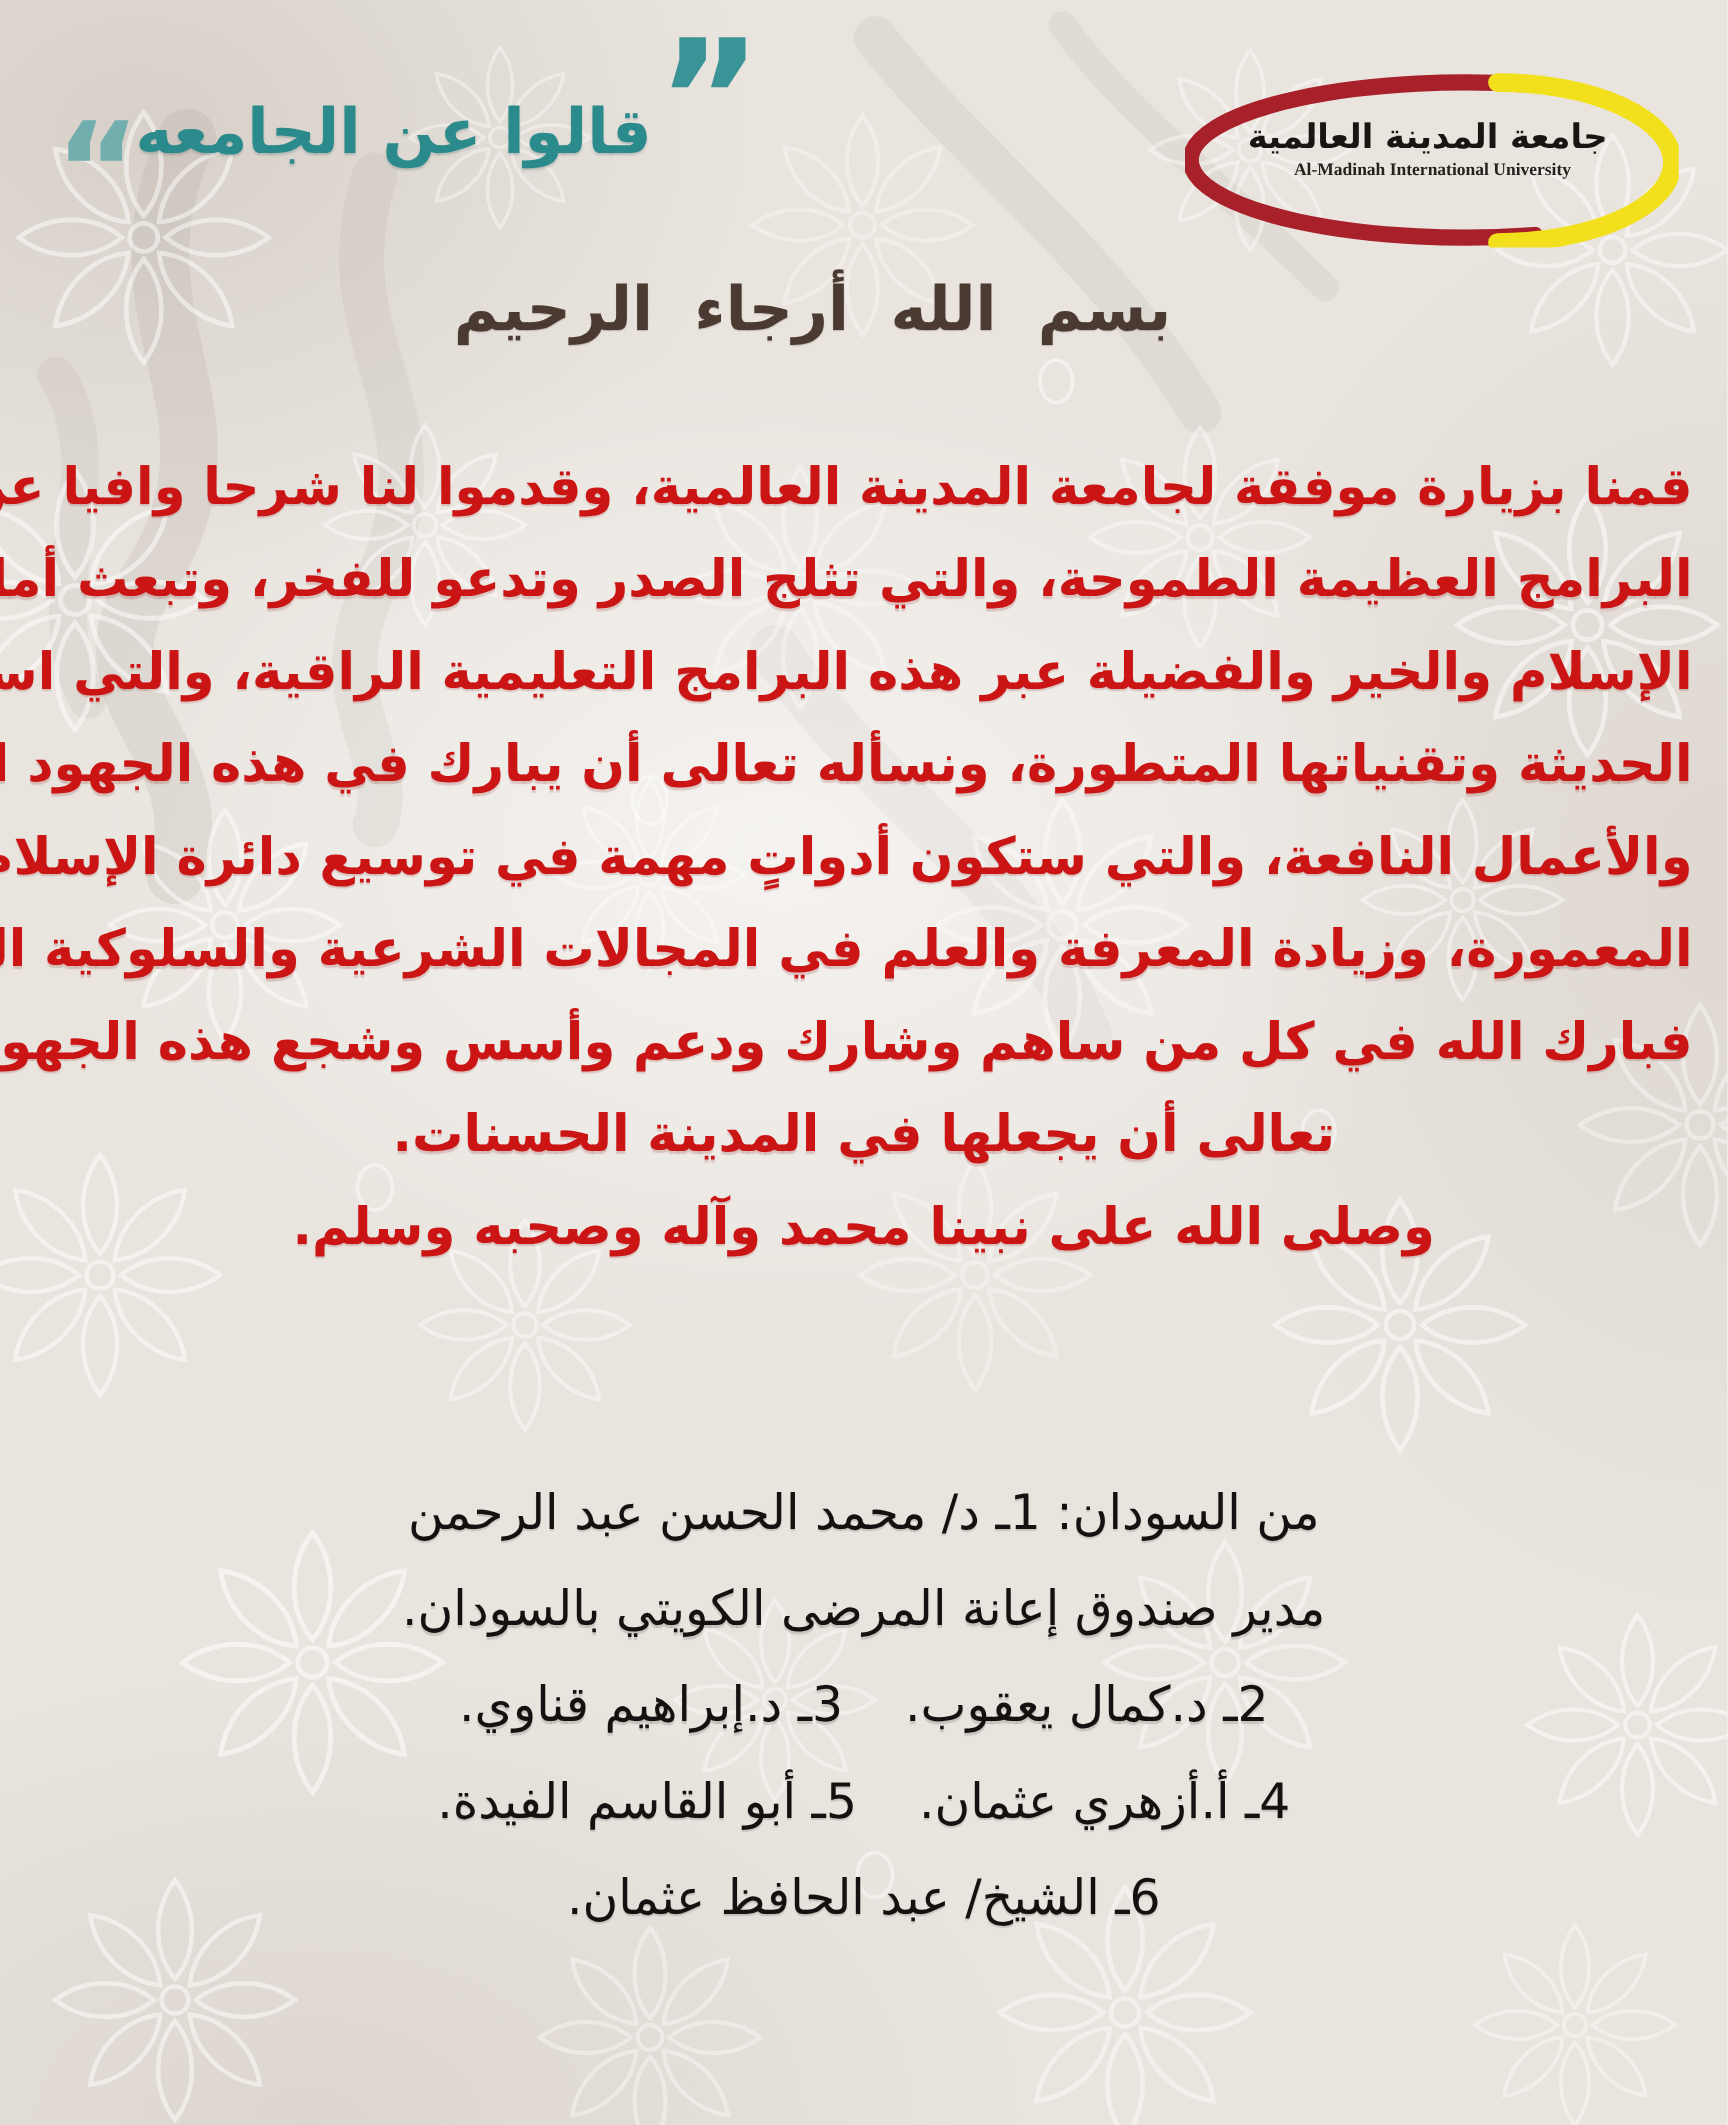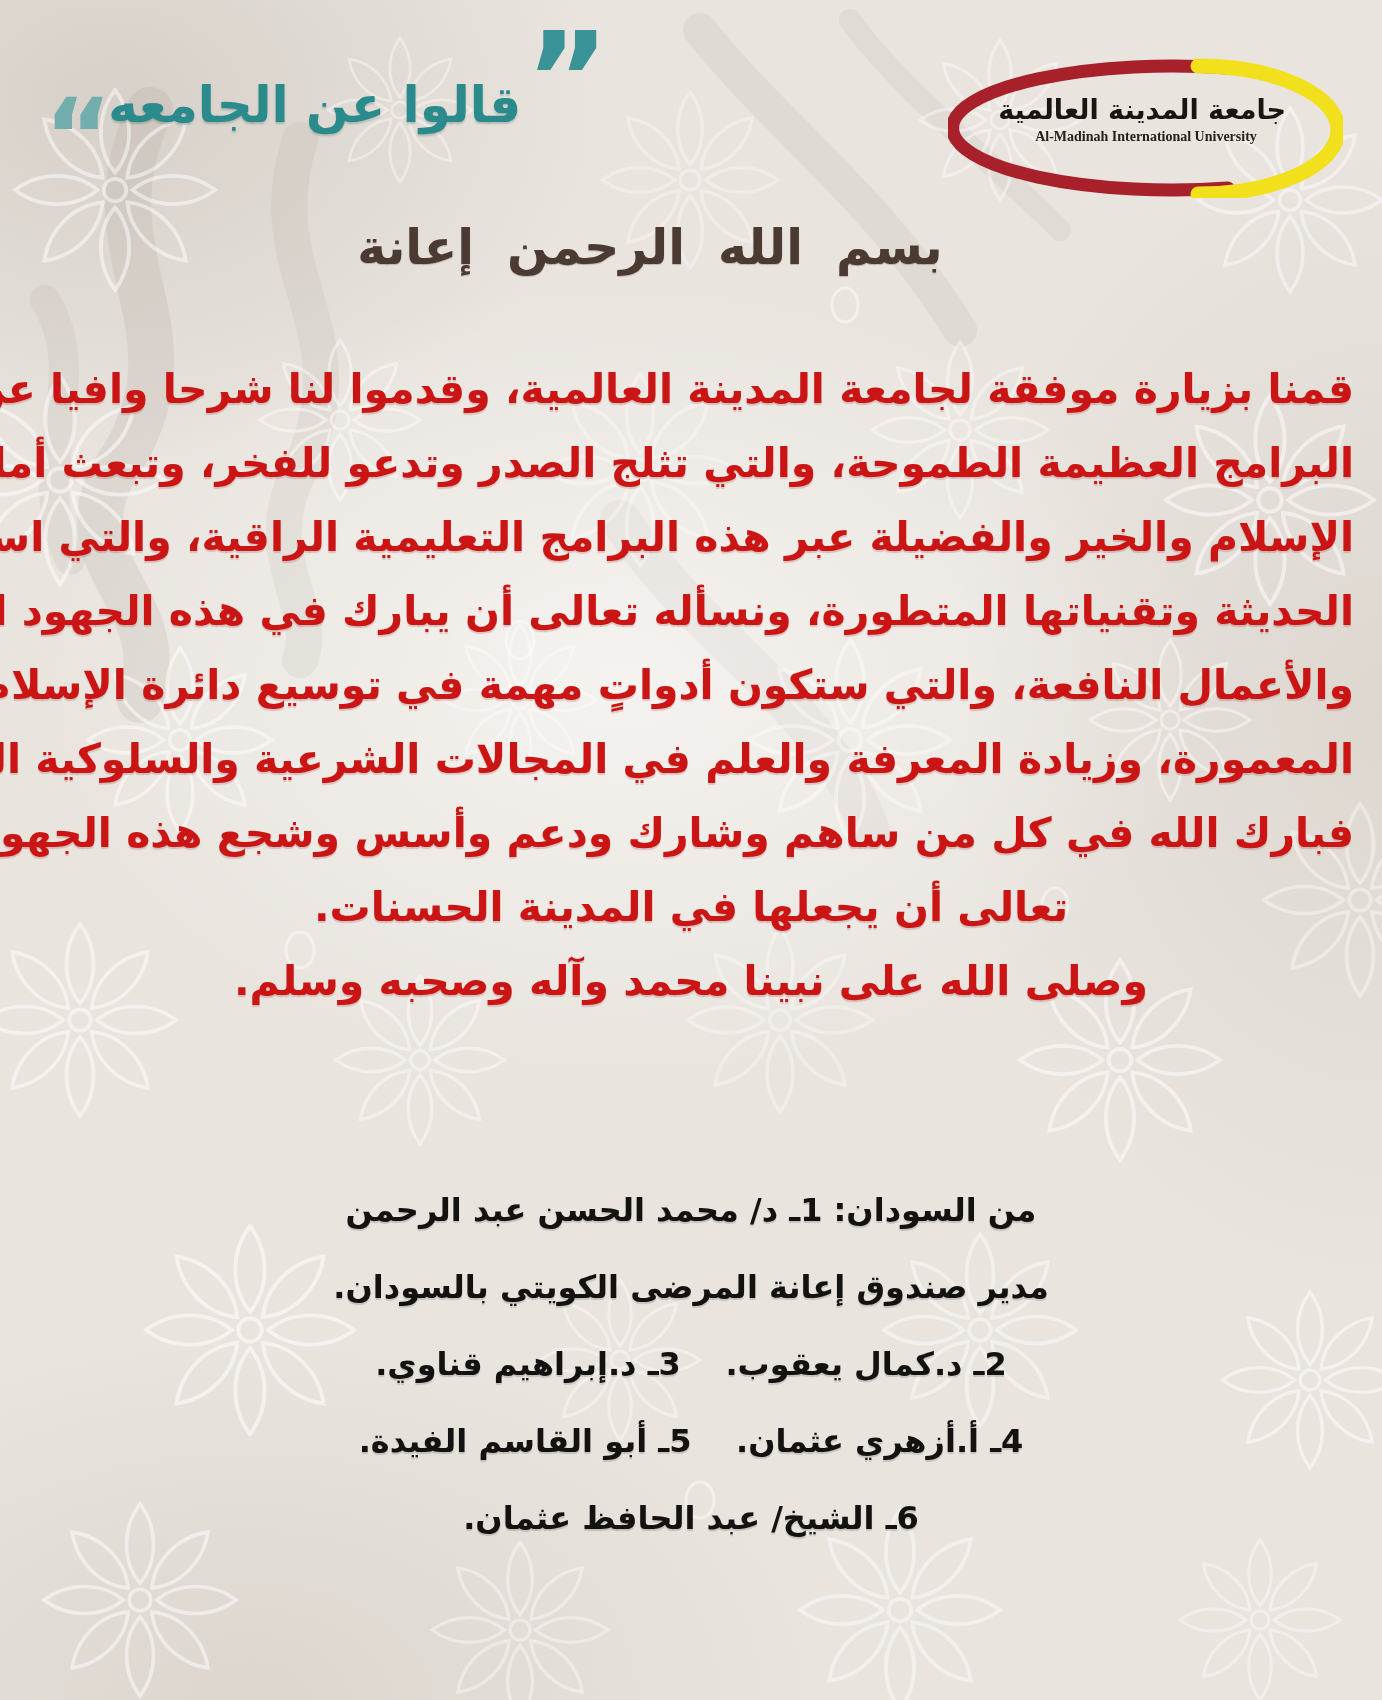--- a/index.html
+++ b/index.html
@@ -55,21 +55,21 @@
   
   .red-block{position:absolute;top:352px;left:28px;right:28px;z-index:2;direction:rtl;text-align:center;}
   .red-line{
     height:74px;line-height:74px;white-space:nowrap;
     font-size:41px;font-weight:bold;color:#cb1515;
     text-shadow:0 2px 1px rgba(120,10,10,.18);
   }
   .black-block{position:absolute;top:1172px;left:28px;right:28px;z-index:2;direction:rtl;text-align:center;}
   .black-line{
     height:77px;line-height:77px;white-space:nowrap;
-    font-size:32px;font-weight:bold;color:#141210;
+    font-size:39px;font-weight:normal;color:#141210;
     text-shadow:0 2px 1px rgba(0,0,0,.15);
   }
 </style>
 </head>
 <body>
 
 <div class="poster">
 
   <svg class="bg" width="1382" height="1700" viewBox="0 0 1382 1700" aria-hidden="true">
     <defs>
@@ -146,21 +146,21 @@
       <path d="M 280 10 A 220 62 0 1 0 280 130" fill="none" stroke="#a7202a" stroke-width="13" stroke-linecap="round"></path>
 
       <path d="M 250 8 A 140 64 0 0 1 250 136" fill="none" stroke="#f2e01c" stroke-width="15" stroke-linecap="round"></path>
     </svg>
     <div class="logo-text">
       <div class="logo-ar" lang="ar">جامعة المدينة العالمية</div>
       <div class="logo-en">Al-Madinah International University</div>
     </div>
   </div>
 
-  <div class="bismillah" lang="ar">بسم الله الرحمن إعانة</div>
+  <div class="bismillah" lang="ar">بسم الله أرجاء الرحيم</div>
 
   <div class="red-block" lang="ar">
     <div class="red-line">قمنا بزيارة موفقة لجامعة المدينة العالمية، وقدموا لنا شرحا وافيا عن هذه</div>
     <div class="red-line">البرامج العظيمة الطموحة، والتي تثلج الصدر وتدعو للفخر، وتبعث أملا في نشر</div>
     <div class="red-line">الإسلام والخير والفضيلة عبر هذه البرامج التعليمية الراقية، والتي استخدمت الآلة</div>
     <div class="red-line">الحديثة وتقنياتها المتطورة، ونسأله تعالى أن يبارك في هذه الجهود الكبيرة،</div>
     <div class="red-line">والأعمال النافعة، والتي ستكون أدواتٍ مهمة في توسيع دائرة الإسلام في أرجاء</div>
     <div class="red-line">المعمورة، وزيادة المعرفة والعلم في المجالات الشرعية والسلوكية المختلفة.</div>
     <div class="red-line">فبارك الله في كل من ساهم وشارك ودعم وأسس وشجع هذه الجهود، سائلين الله</div>
     <div class="red-line">تعالى أن يجعلها في المدينة الحسنات.</div>

